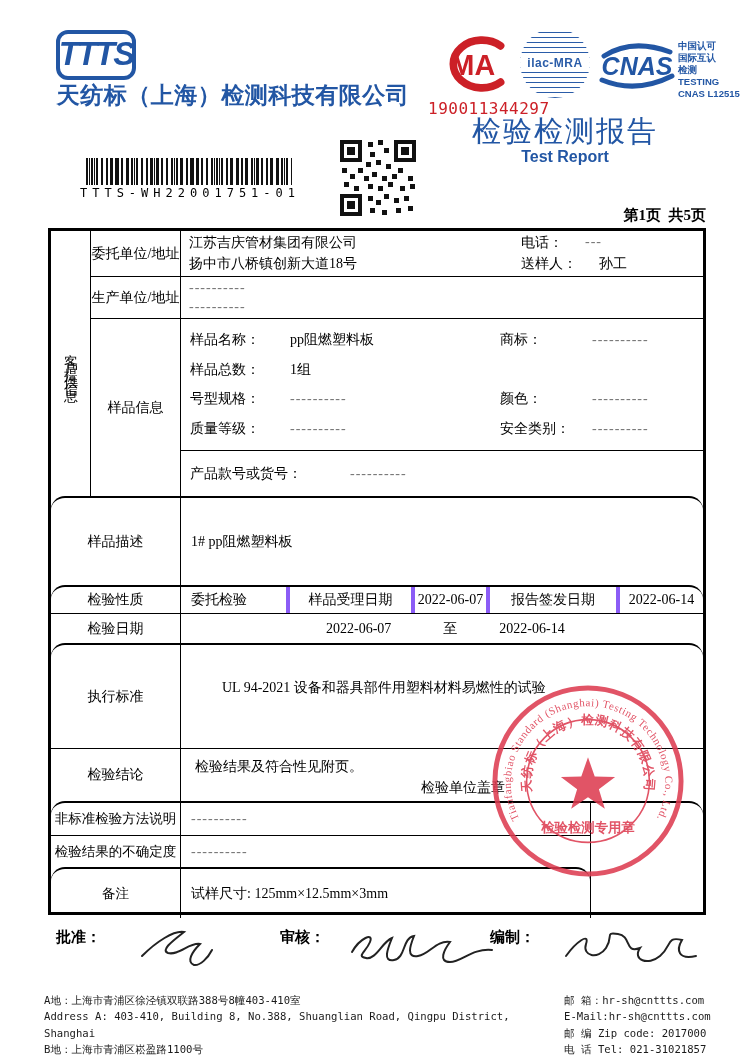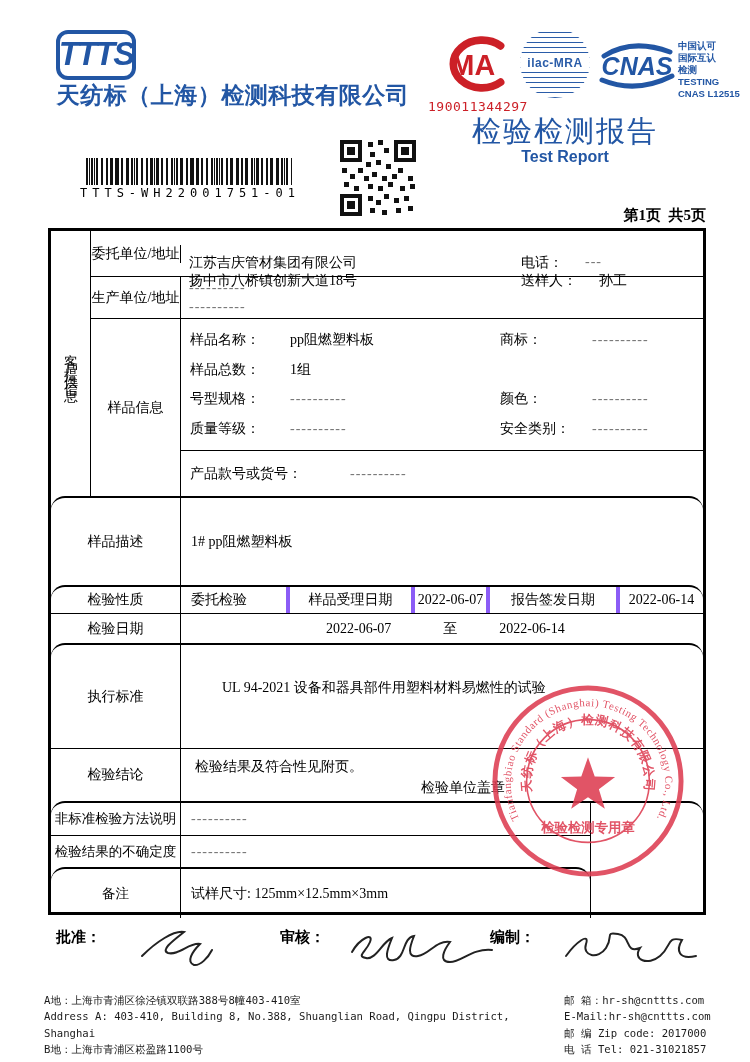--- a/index.html
+++ b/index.html
@@ -11,21 +11,21 @@
     border:4px solid #2256a4; border-radius:12px; display:flex; align-items:center; justify-content:center; }
   .logo-box span { font-family:"Liberation Sans",sans-serif; font-weight:bold; font-style:italic;
     font-size:33px; color:#2256a4; letter-spacing:-2px; line-height:1; padding-bottom:3px; }
   .company-cn { position:absolute; left:48px; top:80px; width:370px; text-align:center;
     font-size:23px; font-weight:bold; color:#2256a4; font-family:"Liberation Sans",sans-serif; letter-spacing:0.5px; }
   .company-en { position:absolute; left:40px; top:108px; width:386px; text-align:center;
     font-size:12.6px; font-weight:bold; color:#2256a4; font-family:"Liberation Sans",sans-serif; }
 
   .cert-area { position:absolute; left:420px; top:28px; width:312px; }
   .cma { position:absolute; left:8px; top:6px; width:86px; text-align:center; }
-  .cma-num { color:#cc2027; font-size:13px; letter-spacing:0.5px; font-family:"DejaVu Sans Mono",monospace; margin-top:1px; }
+  .cma-num { color:#cc2027; font-size:16px; letter-spacing:0.5px; font-family:"DejaVu Sans Mono",monospace; margin-top:1px; }
   .ilac { position:absolute; left:100px; top:0; width:70px; height:70px; border-radius:50%;
     background:repeating-linear-gradient(0deg,#2a5ca8 0 1.5px,#fff 1.5px 5px); overflow:hidden; }
   .ilac-band { position:absolute; left:0; top:27px; width:100%; height:16px; background:#fff;
     display:flex; align-items:center; justify-content:center; color:#2a5ca8; font-weight:bold;
     font-size:12px; font-family:"Liberation Sans",sans-serif; letter-spacing:0.5px; }
   .cnas { position:absolute; left:176px; top:12px; }
   .cnas-side { position:absolute; left:258px; top:12px; font-size:9.5px; line-height:1.25;
     color:#2256a4; font-family:"Liberation Sans",sans-serif; font-weight:bold; white-space:nowrap; }
   .report-title-cn { position:absolute; left:420px; top:112px; width:290px; text-align:center;
     font-size:29px; font-weight:normal; color:#2256a4; letter-spacing:2px; }
@@ -186,21 +186,21 @@
 
   <div class="page-info">第1页  共5页</div>
 
   <div class="doc-table">
 
     <div class="r" style="height:265px;">
       <div class="vert-col">
         <span class="vert-text">客户提供信息</span>
       </div>
       <div style="flex:1; display:flex; flex-direction:column;">
-        <div class="r" style="height:45px;align-items:center;">
+        <div class="r" style="height:45px;">
           <div class="lbl">委托单位/地址</div>
           <div class="cell">
             <div class="addr-lines">
               <div>江苏吉庆管材集团有限公司</div>
               <div>扬中市八桥镇创新大道18号</div>
             </div>
             <div class="contact-block">
               <div class="contact-line">
                   <span>电话：</span>
                   <span class="v dash">---</span>

